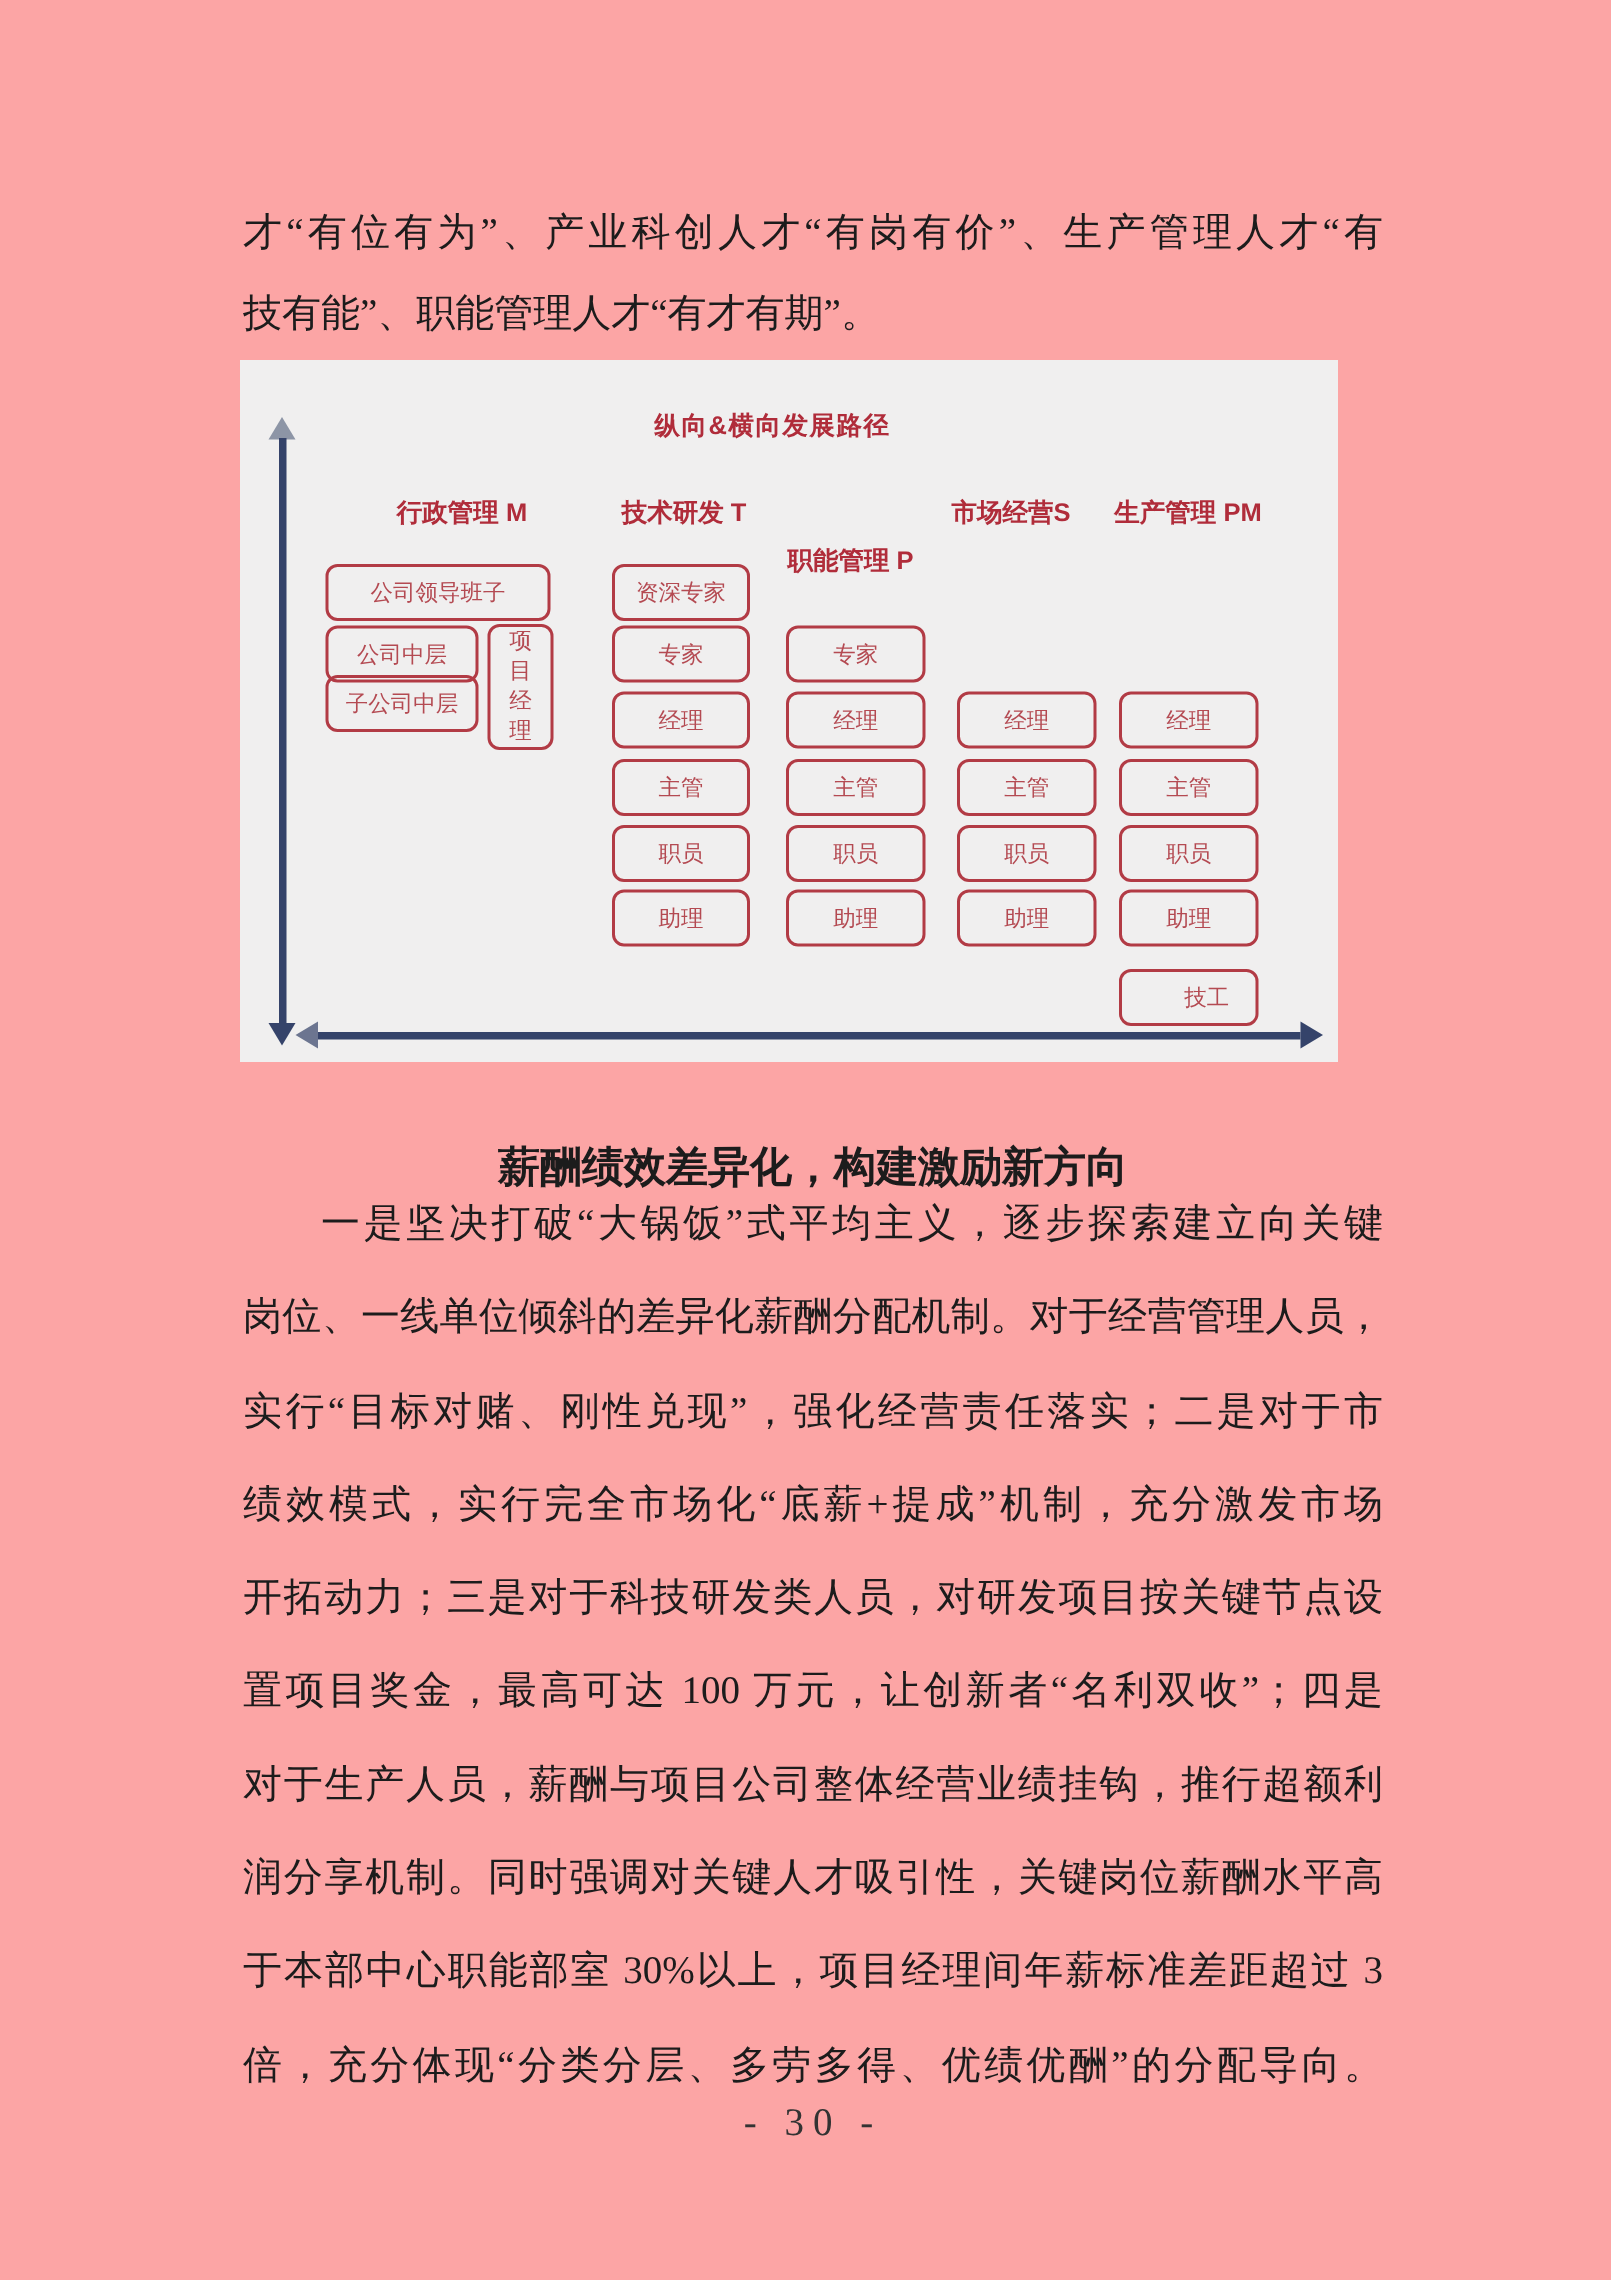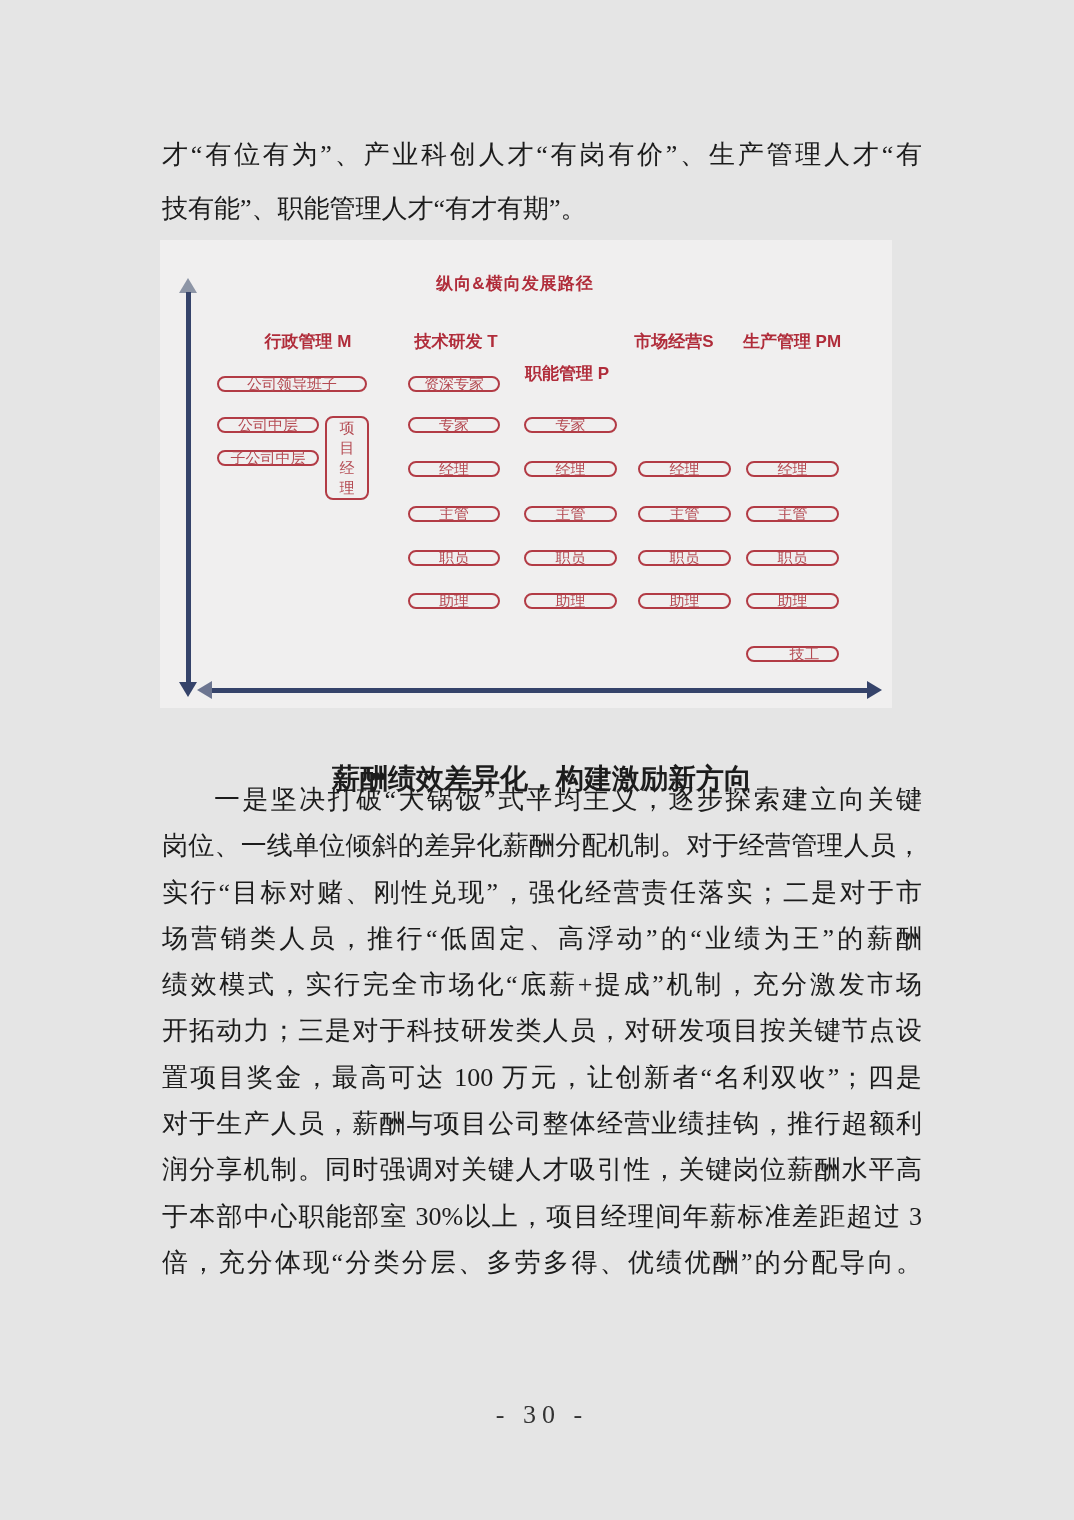--- a/index.html
+++ b/index.html
@@ -1,21 +1,21 @@
 <!DOCTYPE html>
 <html><head>
 <meta charset="utf-8">
 <style>
   html, body { margin: 0; padding: 0; background: #9a9a9a; }
   .page {
     position: relative;
     width: 1074px;
     height: 1520px;
     margin: 0 auto;
-    background: #e5e5e5;
+    background: #fca5a5;
     font-family: "Liberation Serif", serif;
     color: #1c1c1c;
     overflow: hidden;
   }
 
   
   .intro {
     position: absolute;
     left: 162px; top: 128px; width: 760px;
     font-size: 26px;
@@ -49,21 +49,21 @@
     white-space: nowrap;
   }
   .hdr-1 { left: 73px; }
   .hdr-2 { left: 221px; }
   .hdr-3 { left: 332px; margin-top: 32px; }
   .hdr-4 { left: 439px; }
   .hdr-5 { left: 557px; }
 
   .role-box {
     position: absolute;
-    height: 16px;
+    height: 38px;
     border: 2.5px solid #b23b45;
     border-radius: 8px;
     background: transparent;
     color: #b44a52;
     font-size: 15px;
     display: flex; align-items: center; justify-content: center;
     box-sizing: border-box;
   }
   .role-box.vertical {
     white-space: pre-line;
@@ -125,20 +125,21 @@
   }
   .body-text {
     position: absolute;
     left: 162px; top: 777px; width: 760px;
     font-size: 26px;
     line-height: 46.3px;
   }
   .body-text .line {
     text-align: justify;
     text-align-last: justify;
+    margin-top: 16px;
   }
   .body-text .line.indent { text-indent: 52px; }
 
   
   .page-number {
     position: absolute;
     left: 162px; top: 1400px; width: 760px;
     text-align: center;
     font-size: 26px;
     color: #333333;
@@ -203,21 +204,20 @@
     <div class="role-box" style="left:586px; top:353px; width:93px;">助理</div>
     <div class="role-box" style="left:586px; top:406px; width:93px;padding-left:24px;">技工</div>
   </div>
 
   <div class="section-heading">薪酬绩效差异化，构建激励新方向</div>
 
   <div class="body-text">
     <div class="line indent">一是坚决打破“大锅饭”式平均主义，逐步探索建立向关键</div>
     <div class="line">岗位、一线单位倾斜的差异化薪酬分配机制。对于经营管理人员，</div>
     <div class="line">实行“目标对赌、刚性兑现”，强化经营责任落实；二是对于市</div>
-    <div class="line">场营销类人员，推行“低固定、高浮动”的“业绩为王”的薪酬</div>
     <div class="line">绩效模式，实行完全市场化“底薪+提成”机制，充分激发市场</div>
     <div class="line">开拓动力；三是对于科技研发类人员，对研发项目按关键节点设</div>
     <div class="line">置项目奖金，最高可达 100 万元，让创新者“名利双收”；四是</div>
     <div class="line">对于生产人员，薪酬与项目公司整体经营业绩挂钩，推行超额利</div>
     <div class="line">润分享机制。同时强调对关键人才吸引性，关键岗位薪酬水平高</div>
     <div class="line">于本部中心职能部室 30%以上，项目经理间年薪标准差距超过 3</div>
     <div class="line">倍，充分体现“分类分层、多劳多得、优绩优酬”的分配导向。</div>
   </div>
 
   <div class="page-number">- 30 -</div>

